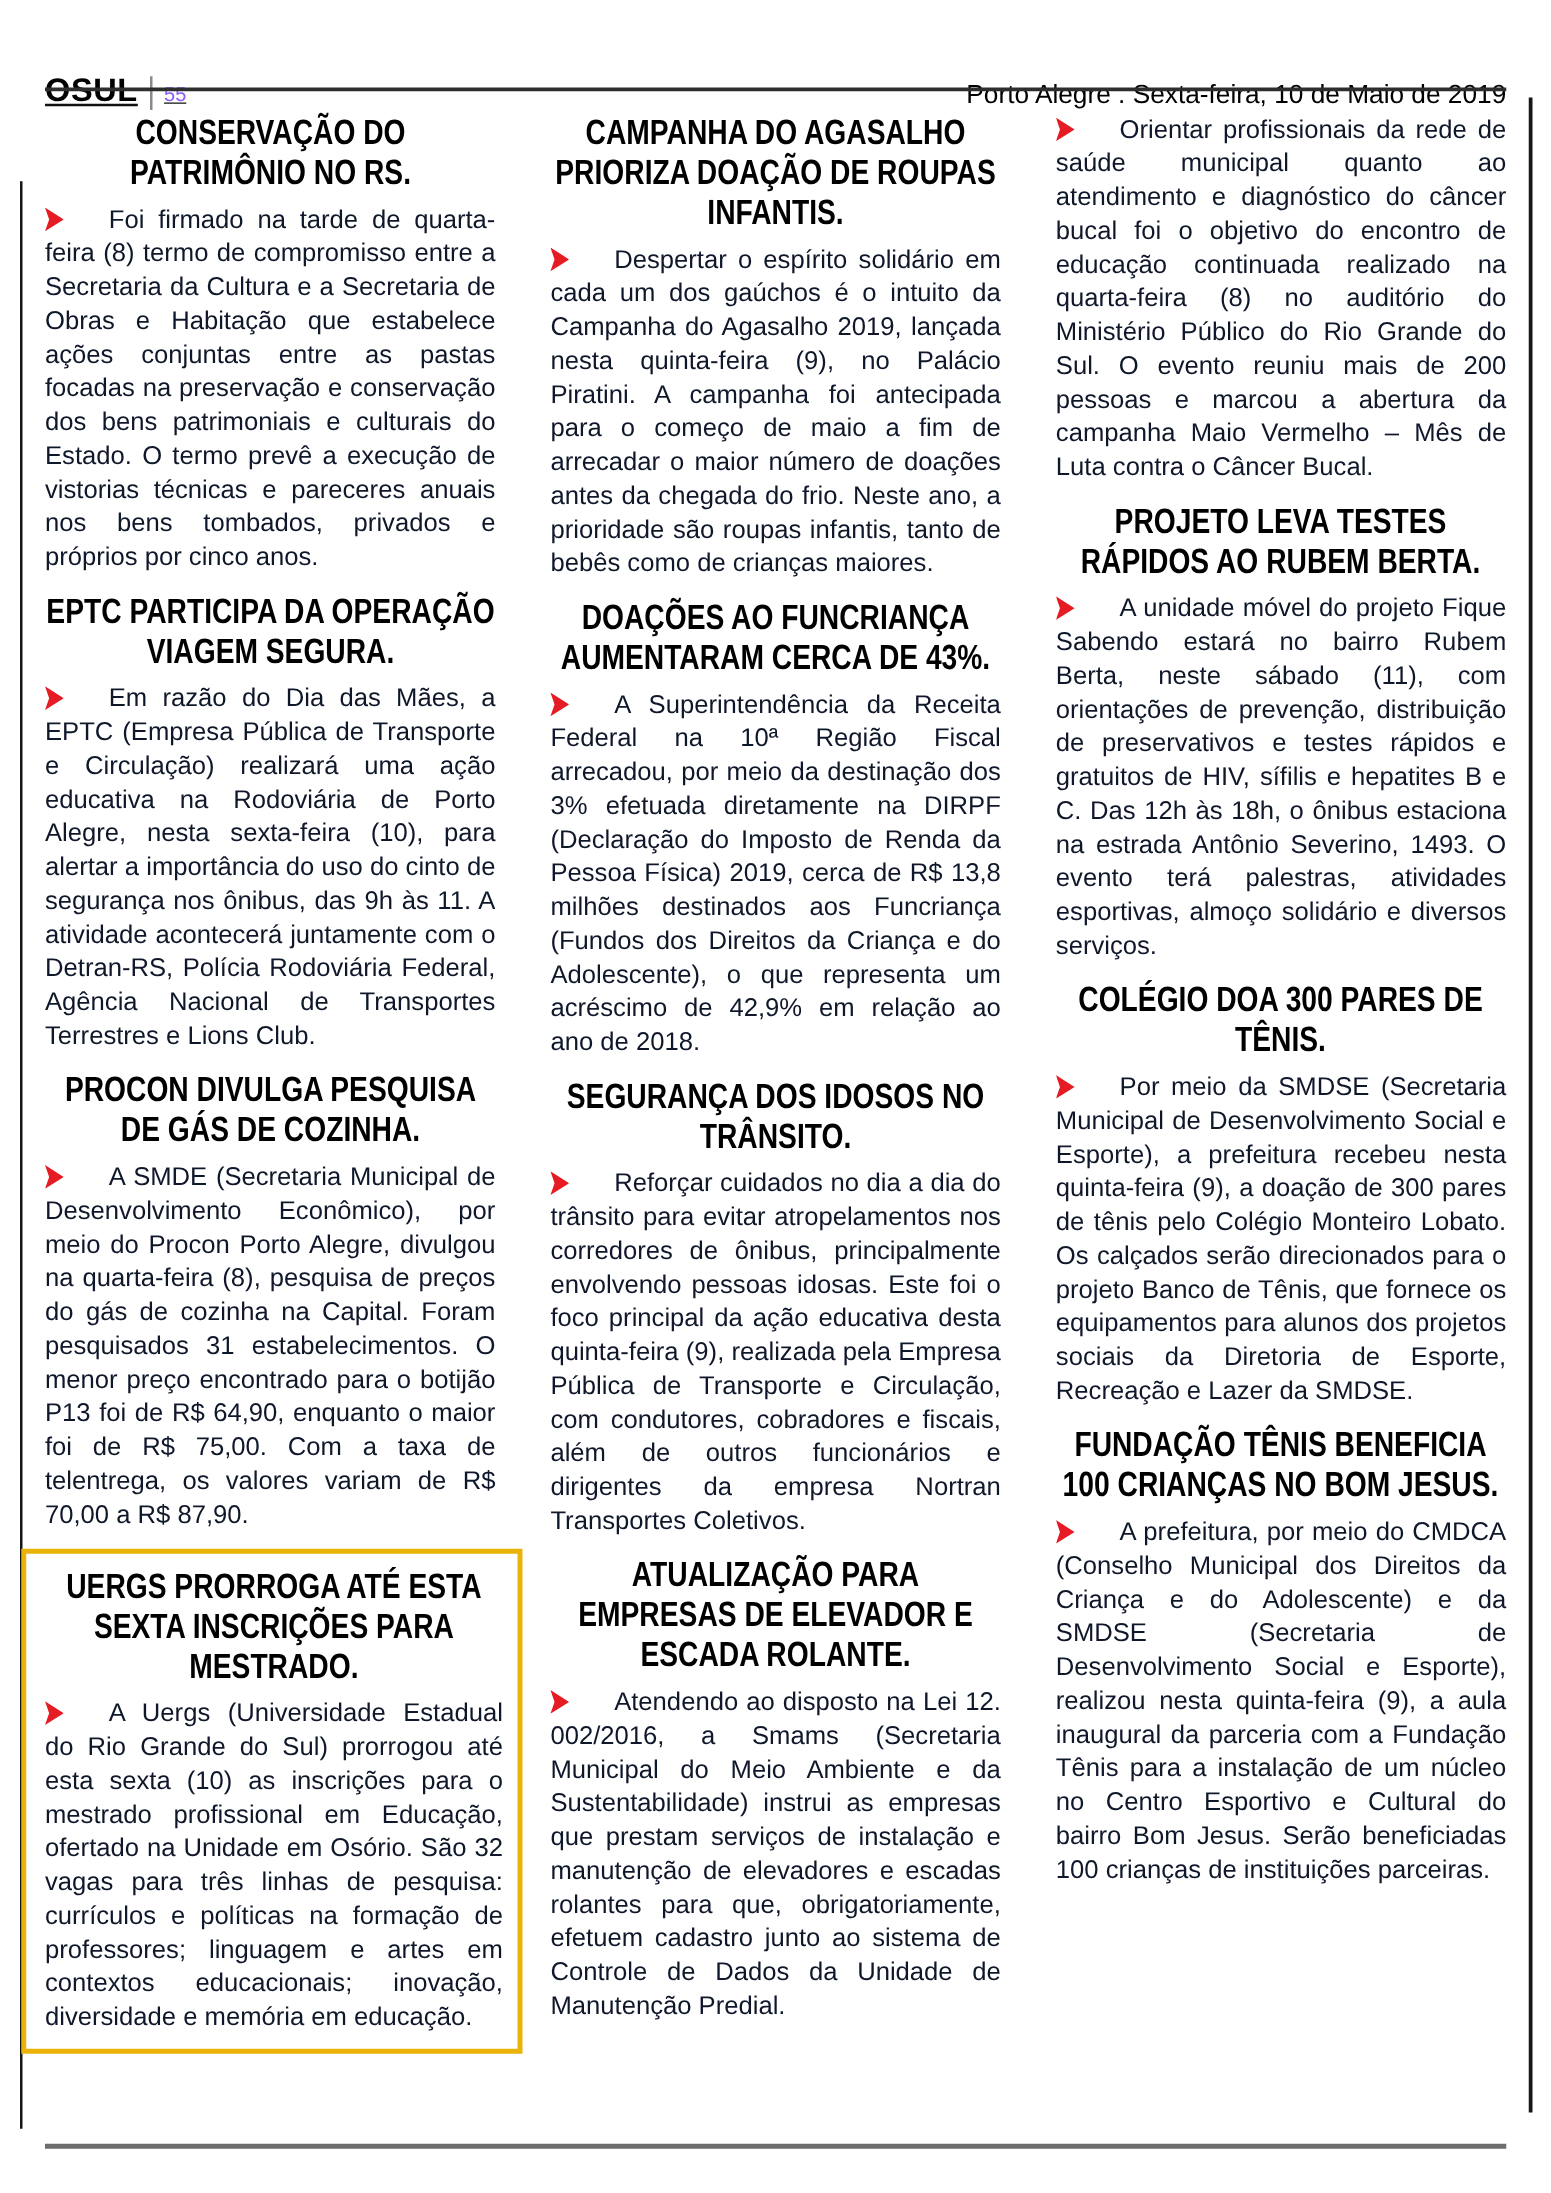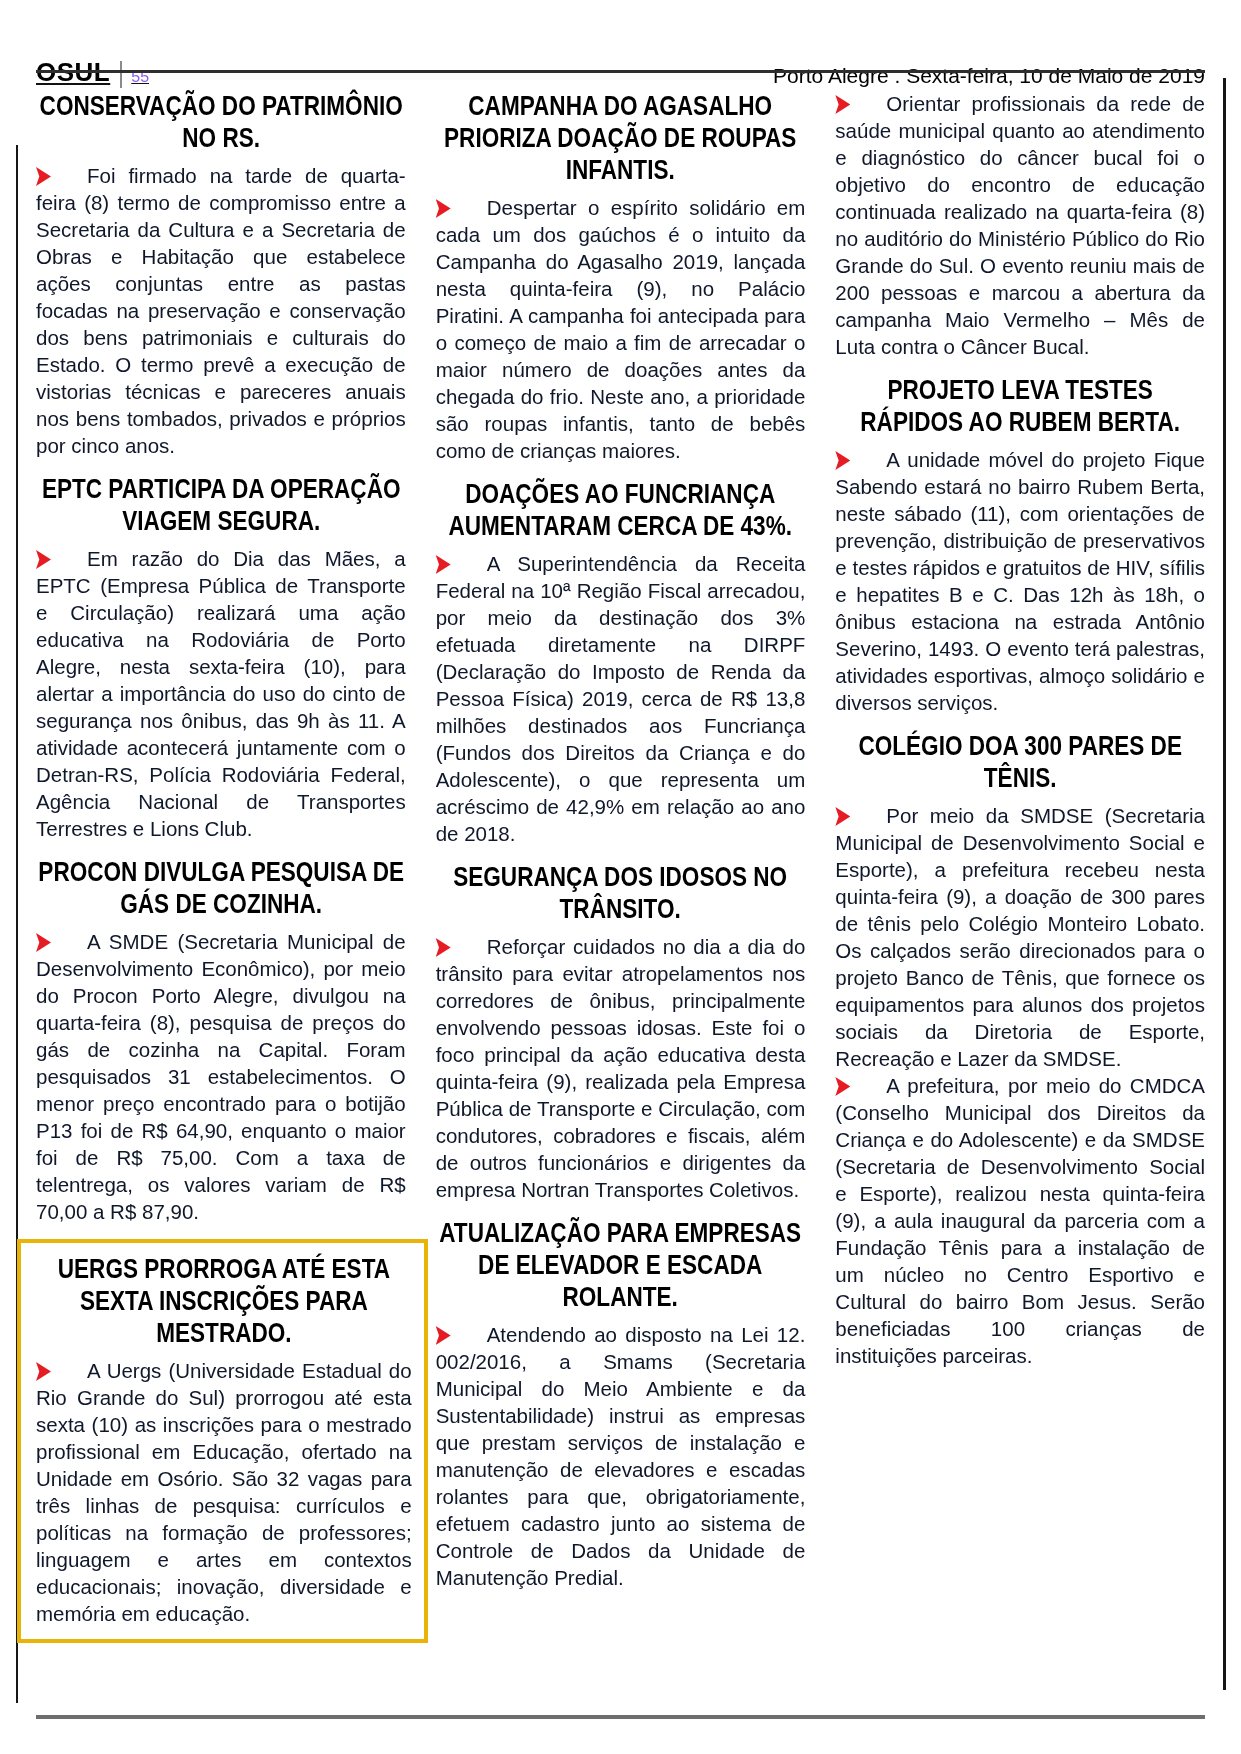--- a/index.html
+++ b/index.html
@@ -24,21 +24,21 @@
   .page-num { font-size: 16px; color: #8b5cf6; padding-bottom: 2px; margin-top: 16px; }
   .dateline { font-size: 21px; color: #000; margin-top: 40px; }
   .top-rule { position: absolute; top: 70px; left: 36px; right: 36px; height: 3px; background: #2e2e2e; }
   .bottom-rule { position: absolute; top: 1715px; left: 36px; right: 36px; height: 4px; background: #6e6e6e; }
   .left-edge  { position: absolute; left: 16px;  top: 145px; width: 2px; height: 1558px; background: #161616; }
   .right-edge { position: absolute; left: 1223px; top: 78px;  width: 3px; height: 1612px; background: #161616; }
   
   .columns {
     position: absolute;
     top: 90px; left: 36px; right: 36px;
-    display: flex; gap: 30px;
+    display: flex; gap: 44px;
   }
   .col { flex: 1 1 0; min-width: 0; }
   
   .headline {
     margin: 14px 0 8px;
     font-size: 28px;
     line-height: 32px;
     font-weight: bold;
     color: #000;
   }
@@ -159,20 +159,23 @@
           </h2>
         <p class="body"><span class="bullet"></span><span>A unidade móvel do projeto Fique Sabendo estará no bairro Rubem Berta, neste sábado (11), com orientações de prevenção, distribuição de preservativos e testes rápidos e gratuitos de HIV, sífilis e hepatites B e C. Das 12h às 18h, o ônibus estaciona na estrada Antônio Severino, 1493. O evento terá palestras, atividades esportivas, almoço solidário e diversos serviços.</span></p>
       </section>
       <section class="article">
         <h2 class="headline">
             <span class="hl">COLÉGIO DOA 300 PARES DE TÊNIS.</span>
           </h2>
         <p class="body"><span class="bullet"></span><span>Por meio da SMDSE (Secretaria Municipal de Desenvolvimento Social e Esporte), a prefeitura recebeu nesta quinta-feira (9), a doação de 300 pares de tênis pelo Colégio Monteiro Lobato. Os calçados serão direcionados para o projeto Banco de Tênis, que fornece os equipamentos para alunos dos projetos sociais da Diretoria de Esporte, Recreação e Lazer da SMDSE.</span></p>
       </section>
       <section class="article">
+        <h2 class="headline">
+            <span class="hl">FUNDAÇÃO TÊNIS BENEFICIA 100 CRIANÇAS NO BOM JESUS.</span>
+          </h2>
         <p class="body"><span class="bullet"></span><span>A prefeitura, por meio do CMDCA (Conselho Municipal dos Direitos da Criança e do Adolescente) e da SMDSE (Secretaria de Desenvolvimento Social e Esporte), realizou nesta quinta-feira (9), a aula inaugural da parceria com a Fundação Tênis para a instalação de um núcleo no Centro Esportivo e Cultural do bairro Bom Jesus. Serão beneficiadas 100 crianças de instituições parceiras.</span></p>
       </section>
     </div>
 
   </main>
 
   <div class="bottom-rule"></div>
 
 </div>
 

